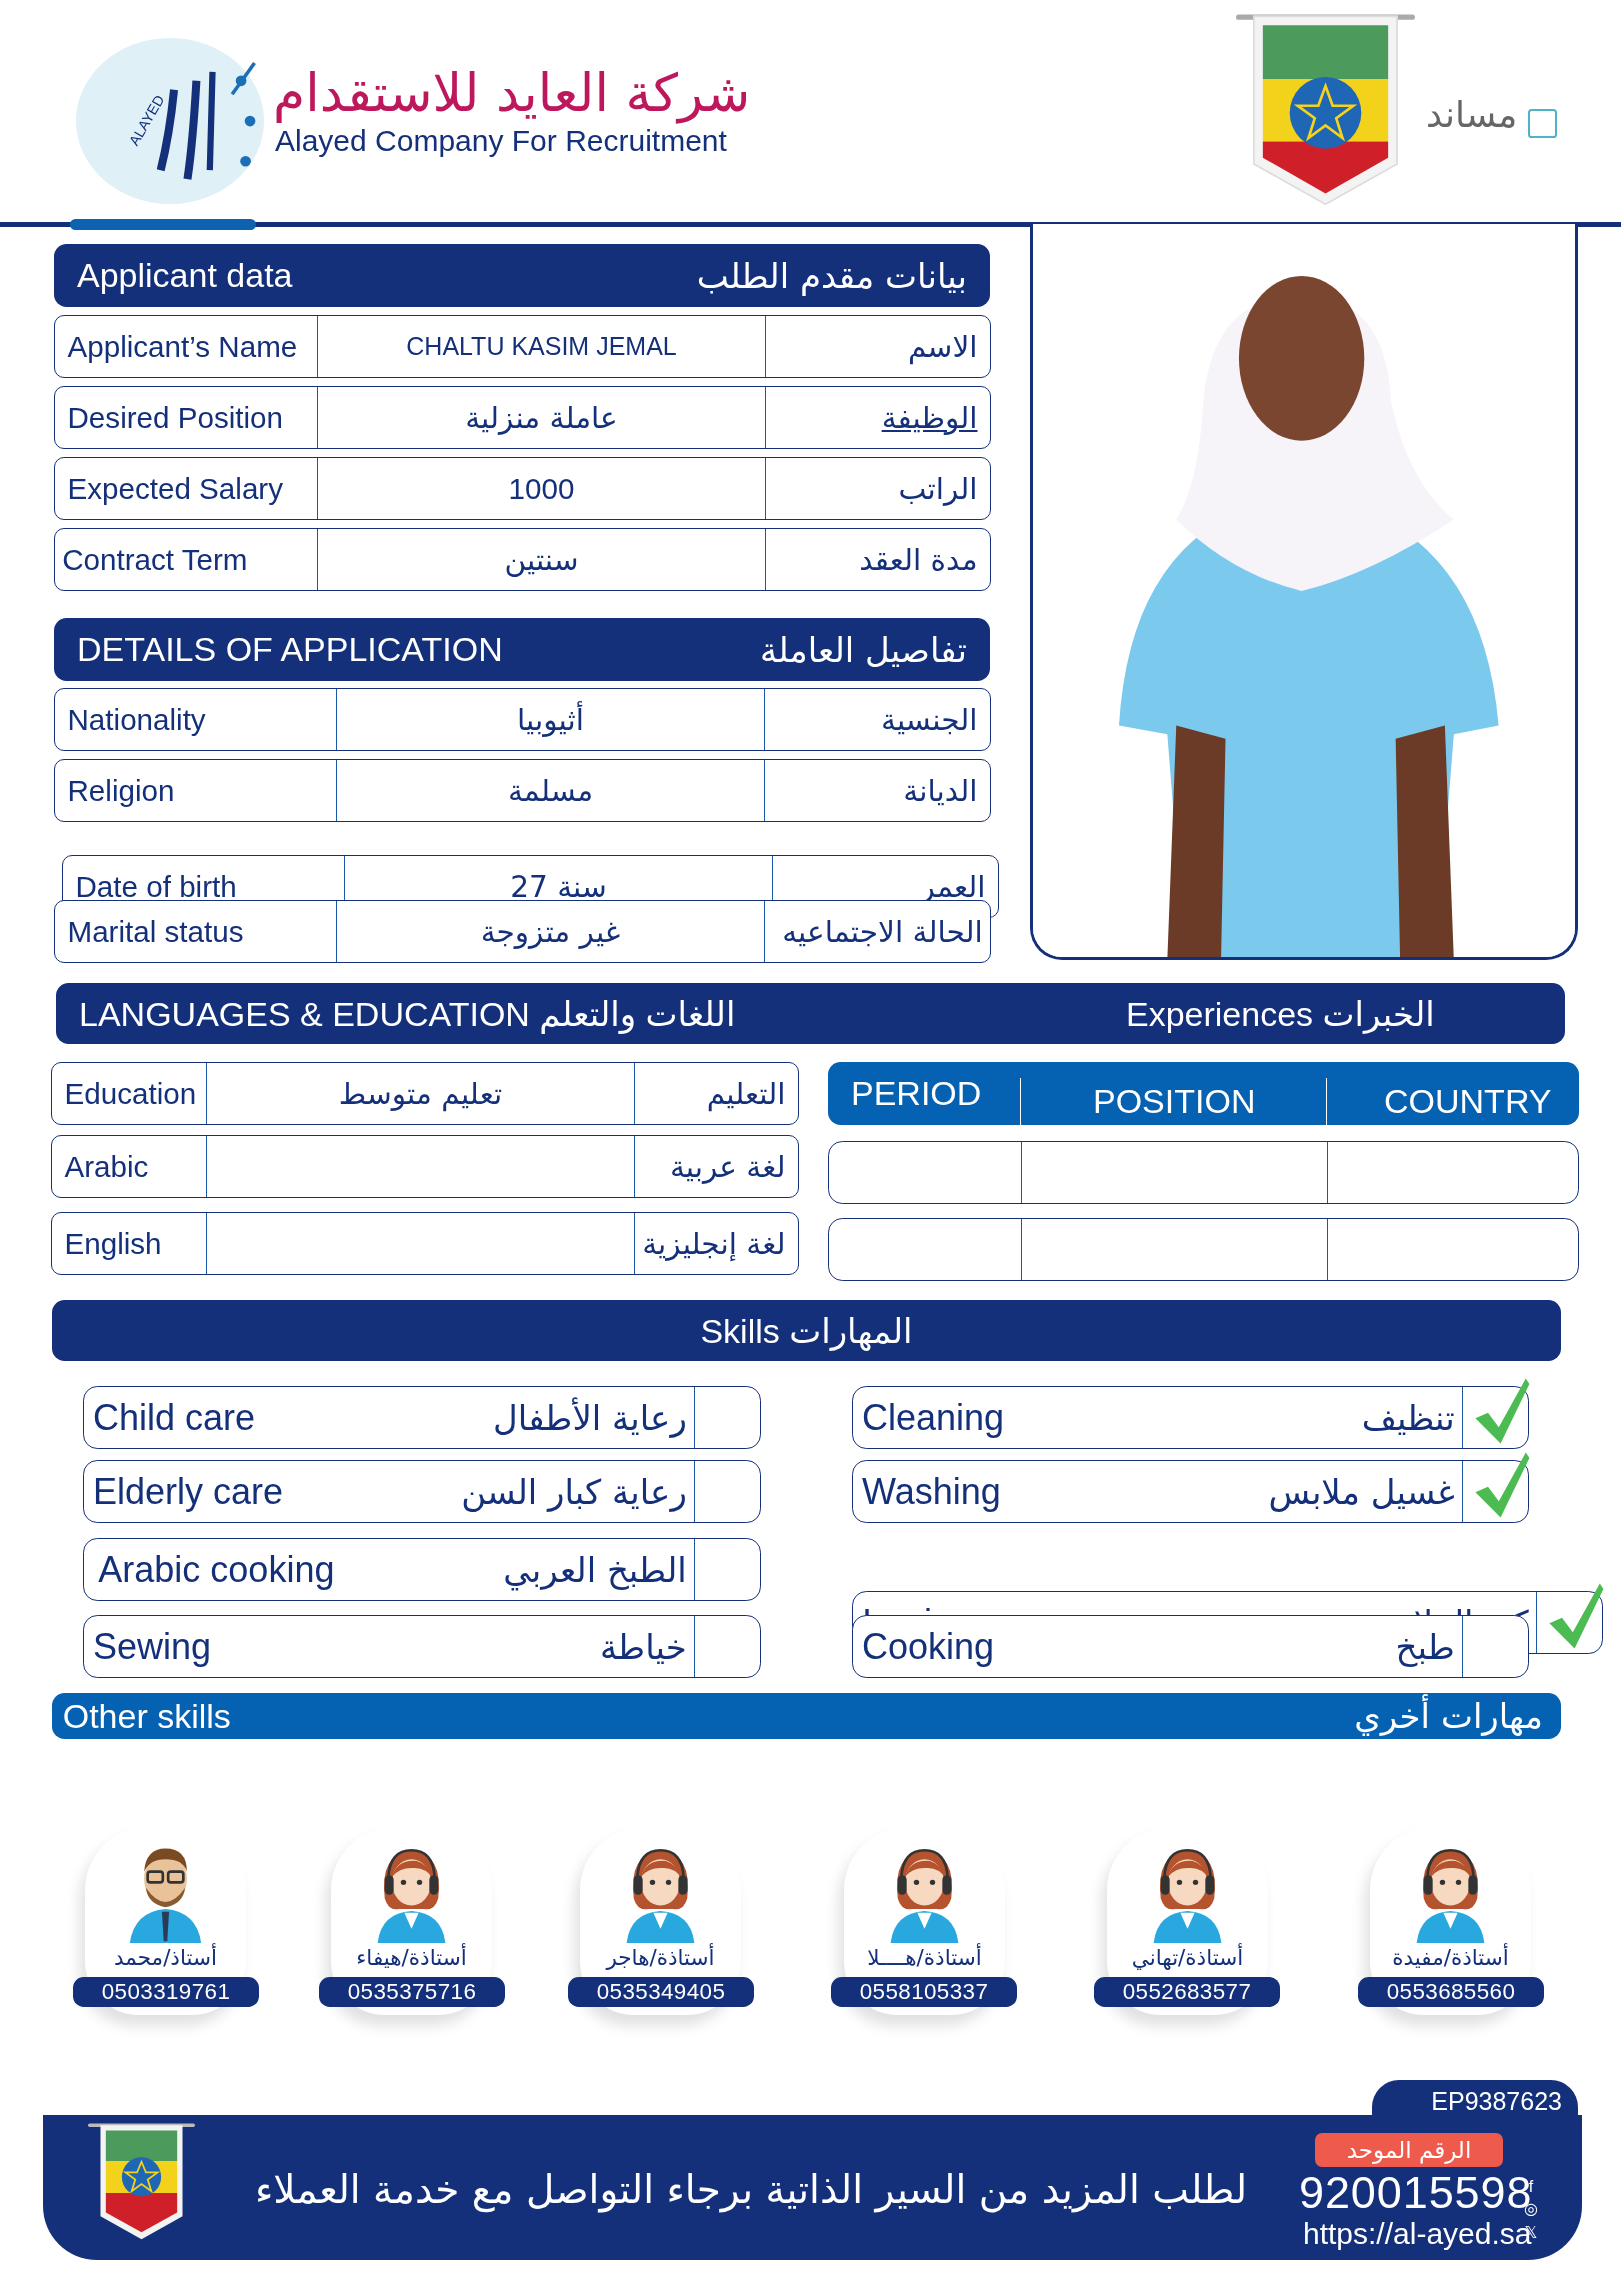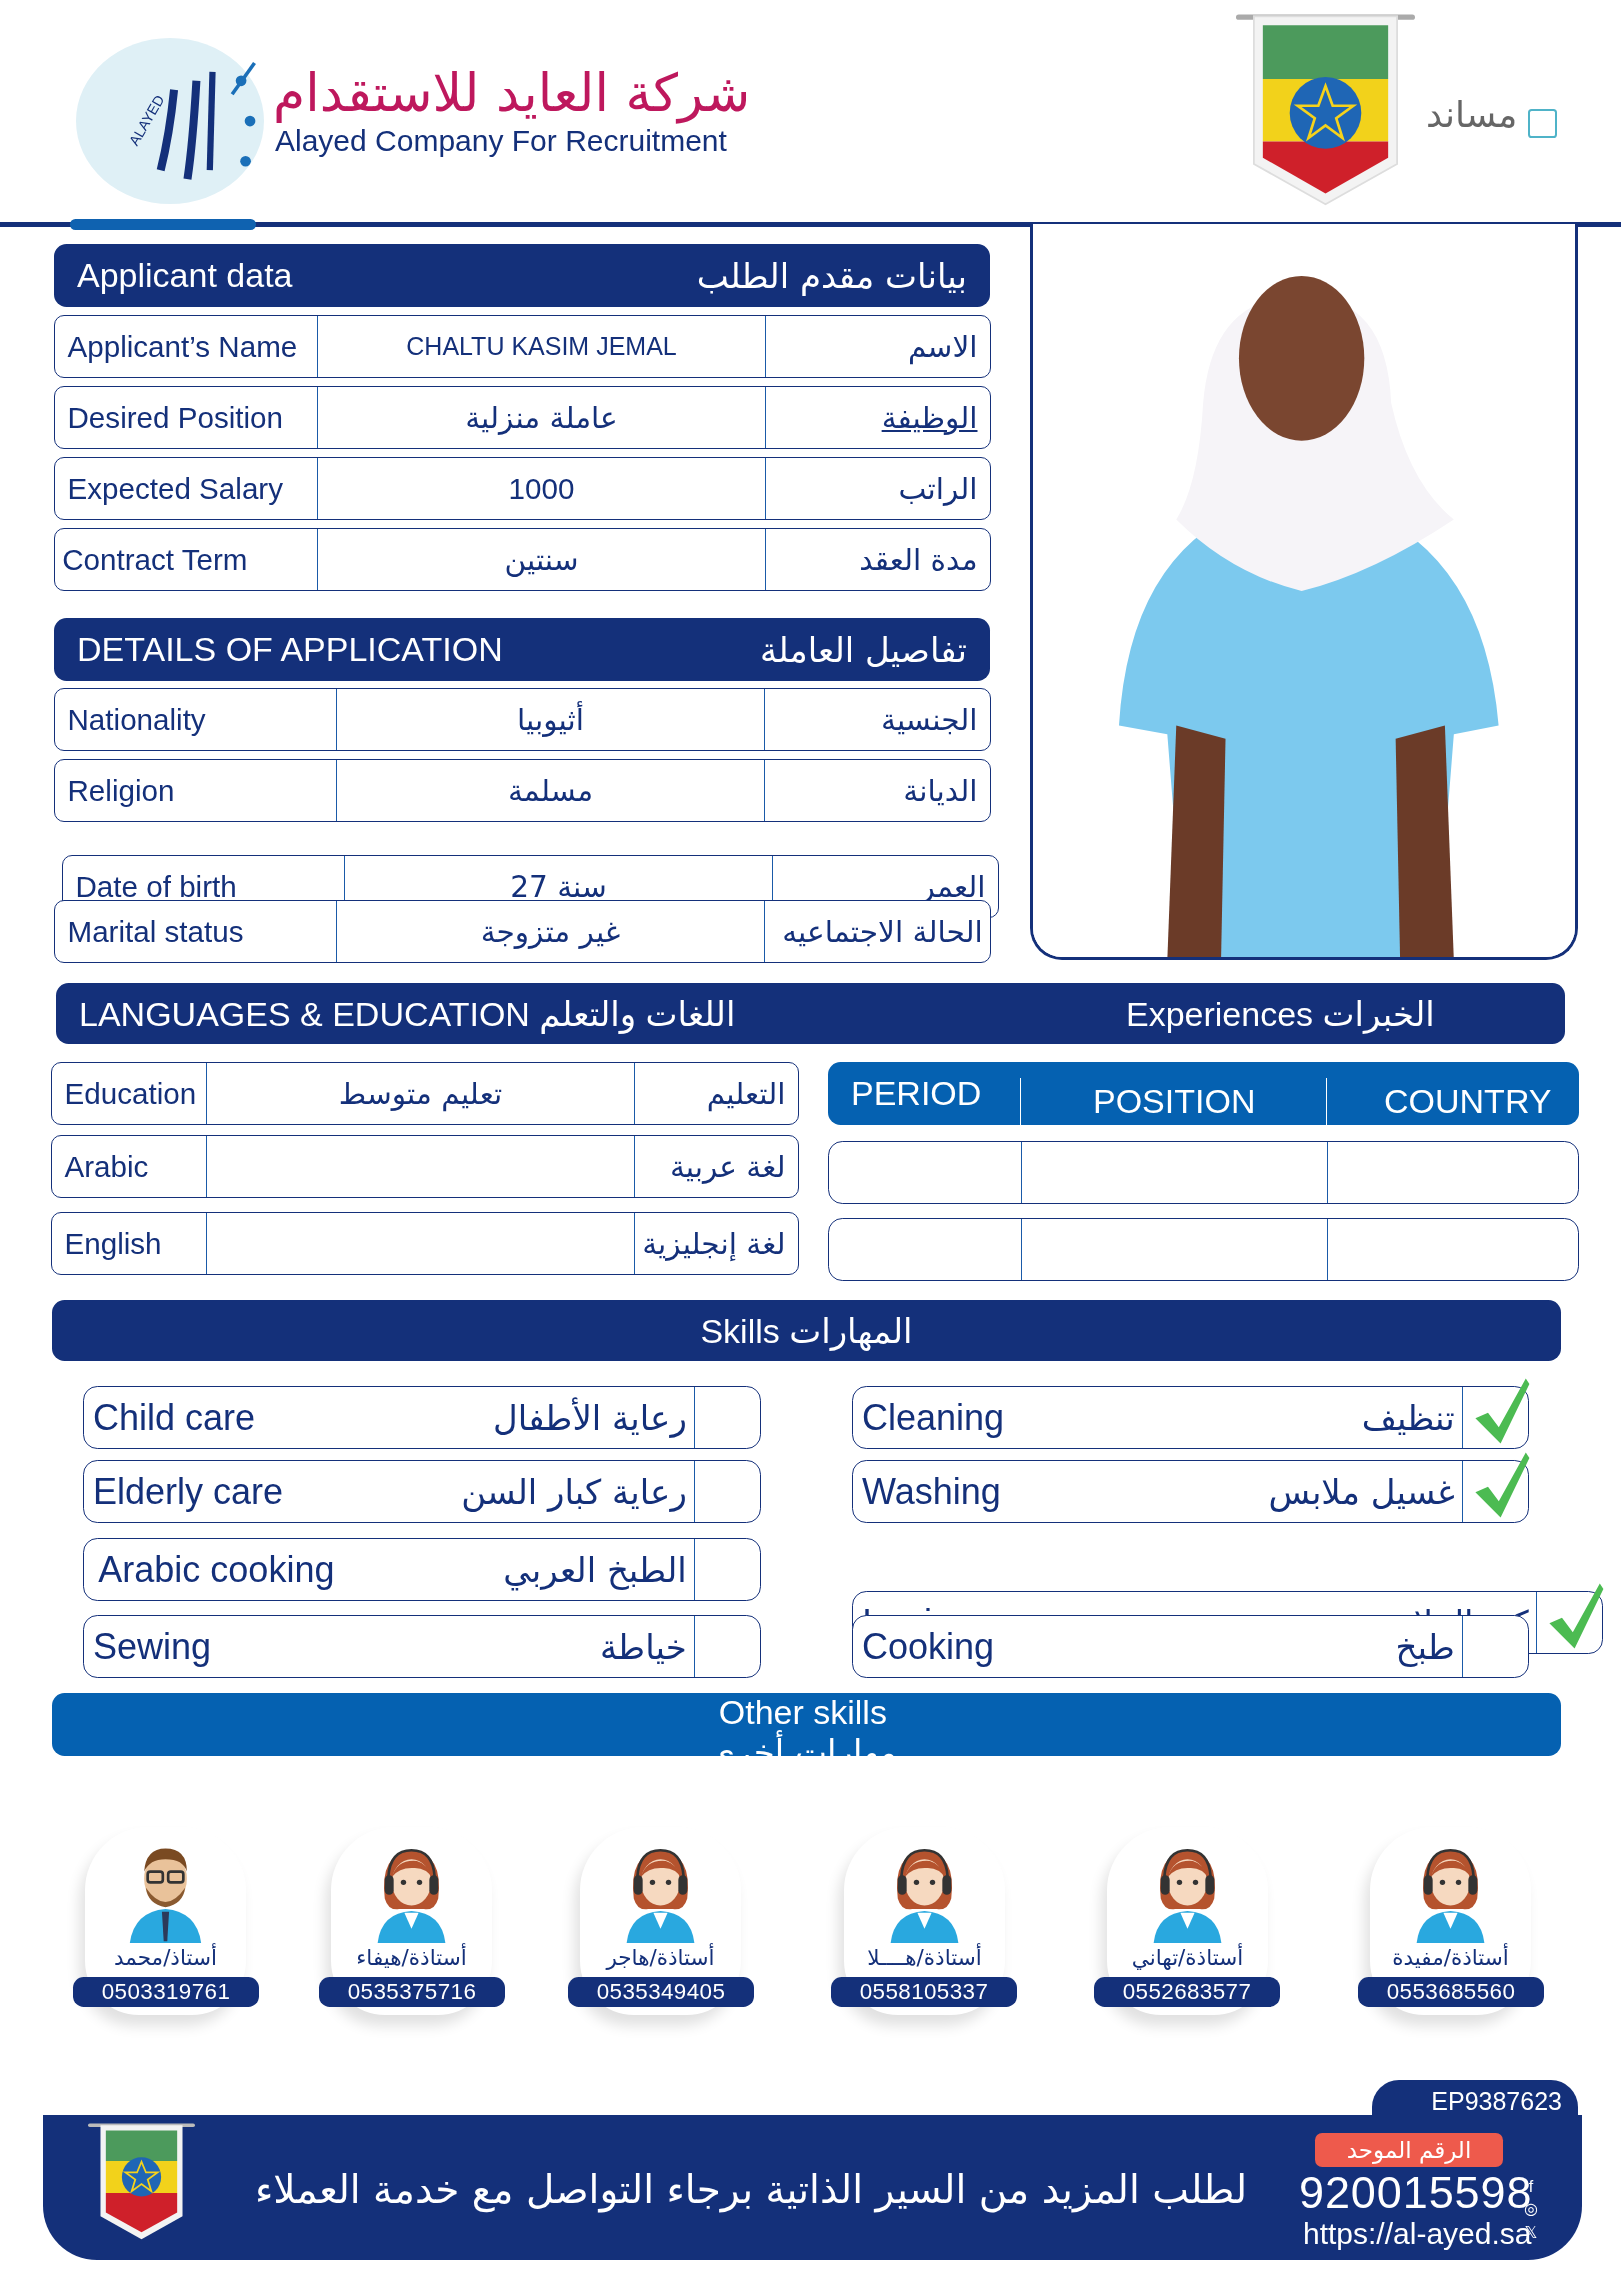--- a/index.html
+++ b/index.html
@@ -252,21 +252,21 @@
         <path d="M6 48 L20 42 L32 58 L62 4 L66 10 L34 76 Z" fill="#4cbb52"></path>
       </svg>
   </div>
 </div>
 <div class="abs skill" style="left:852px;top:1615px;width:677px;height:63px;">
   <div class="en">Cooking</div>
   <div class="ar">طبخ</div>
   <div class="chk"></div>
 </div>
 
-<div class="abs sec-head light" style="left:52px;top:1693px;width:1509px;height:63px;padding:0 18px 0 10.7px;flex-direction:column;">
+<div class="abs sec-head light" style="left:52px;top:1693px;width:1509px;height:46px;padding:0 18px 0 10.7px;">
   <span>Other skills</span>
   <span style="font-family:'DejaVu Sans',sans-serif;">مهارات أخري</span>
 </div>
 
 <div id="contacts">
     <div class="abs card" style="left: 85px; top: 1827px;"></div>
     <svg class="abs avatar" viewBox="0 0 120 120" style="left: 112px; top: 1836px;">
       <path d="M20 120 Q25 85 60 82 Q95 85 100 120 Z" fill="#29a8df"></path>
       <path d="M56 85 L64 85 L62 118 L58 118 Z" fill="#2c3a5a"></path>
       <ellipse cx="60" cy="48" rx="24" ry="30" fill="#e9c29a"></ellipse>

